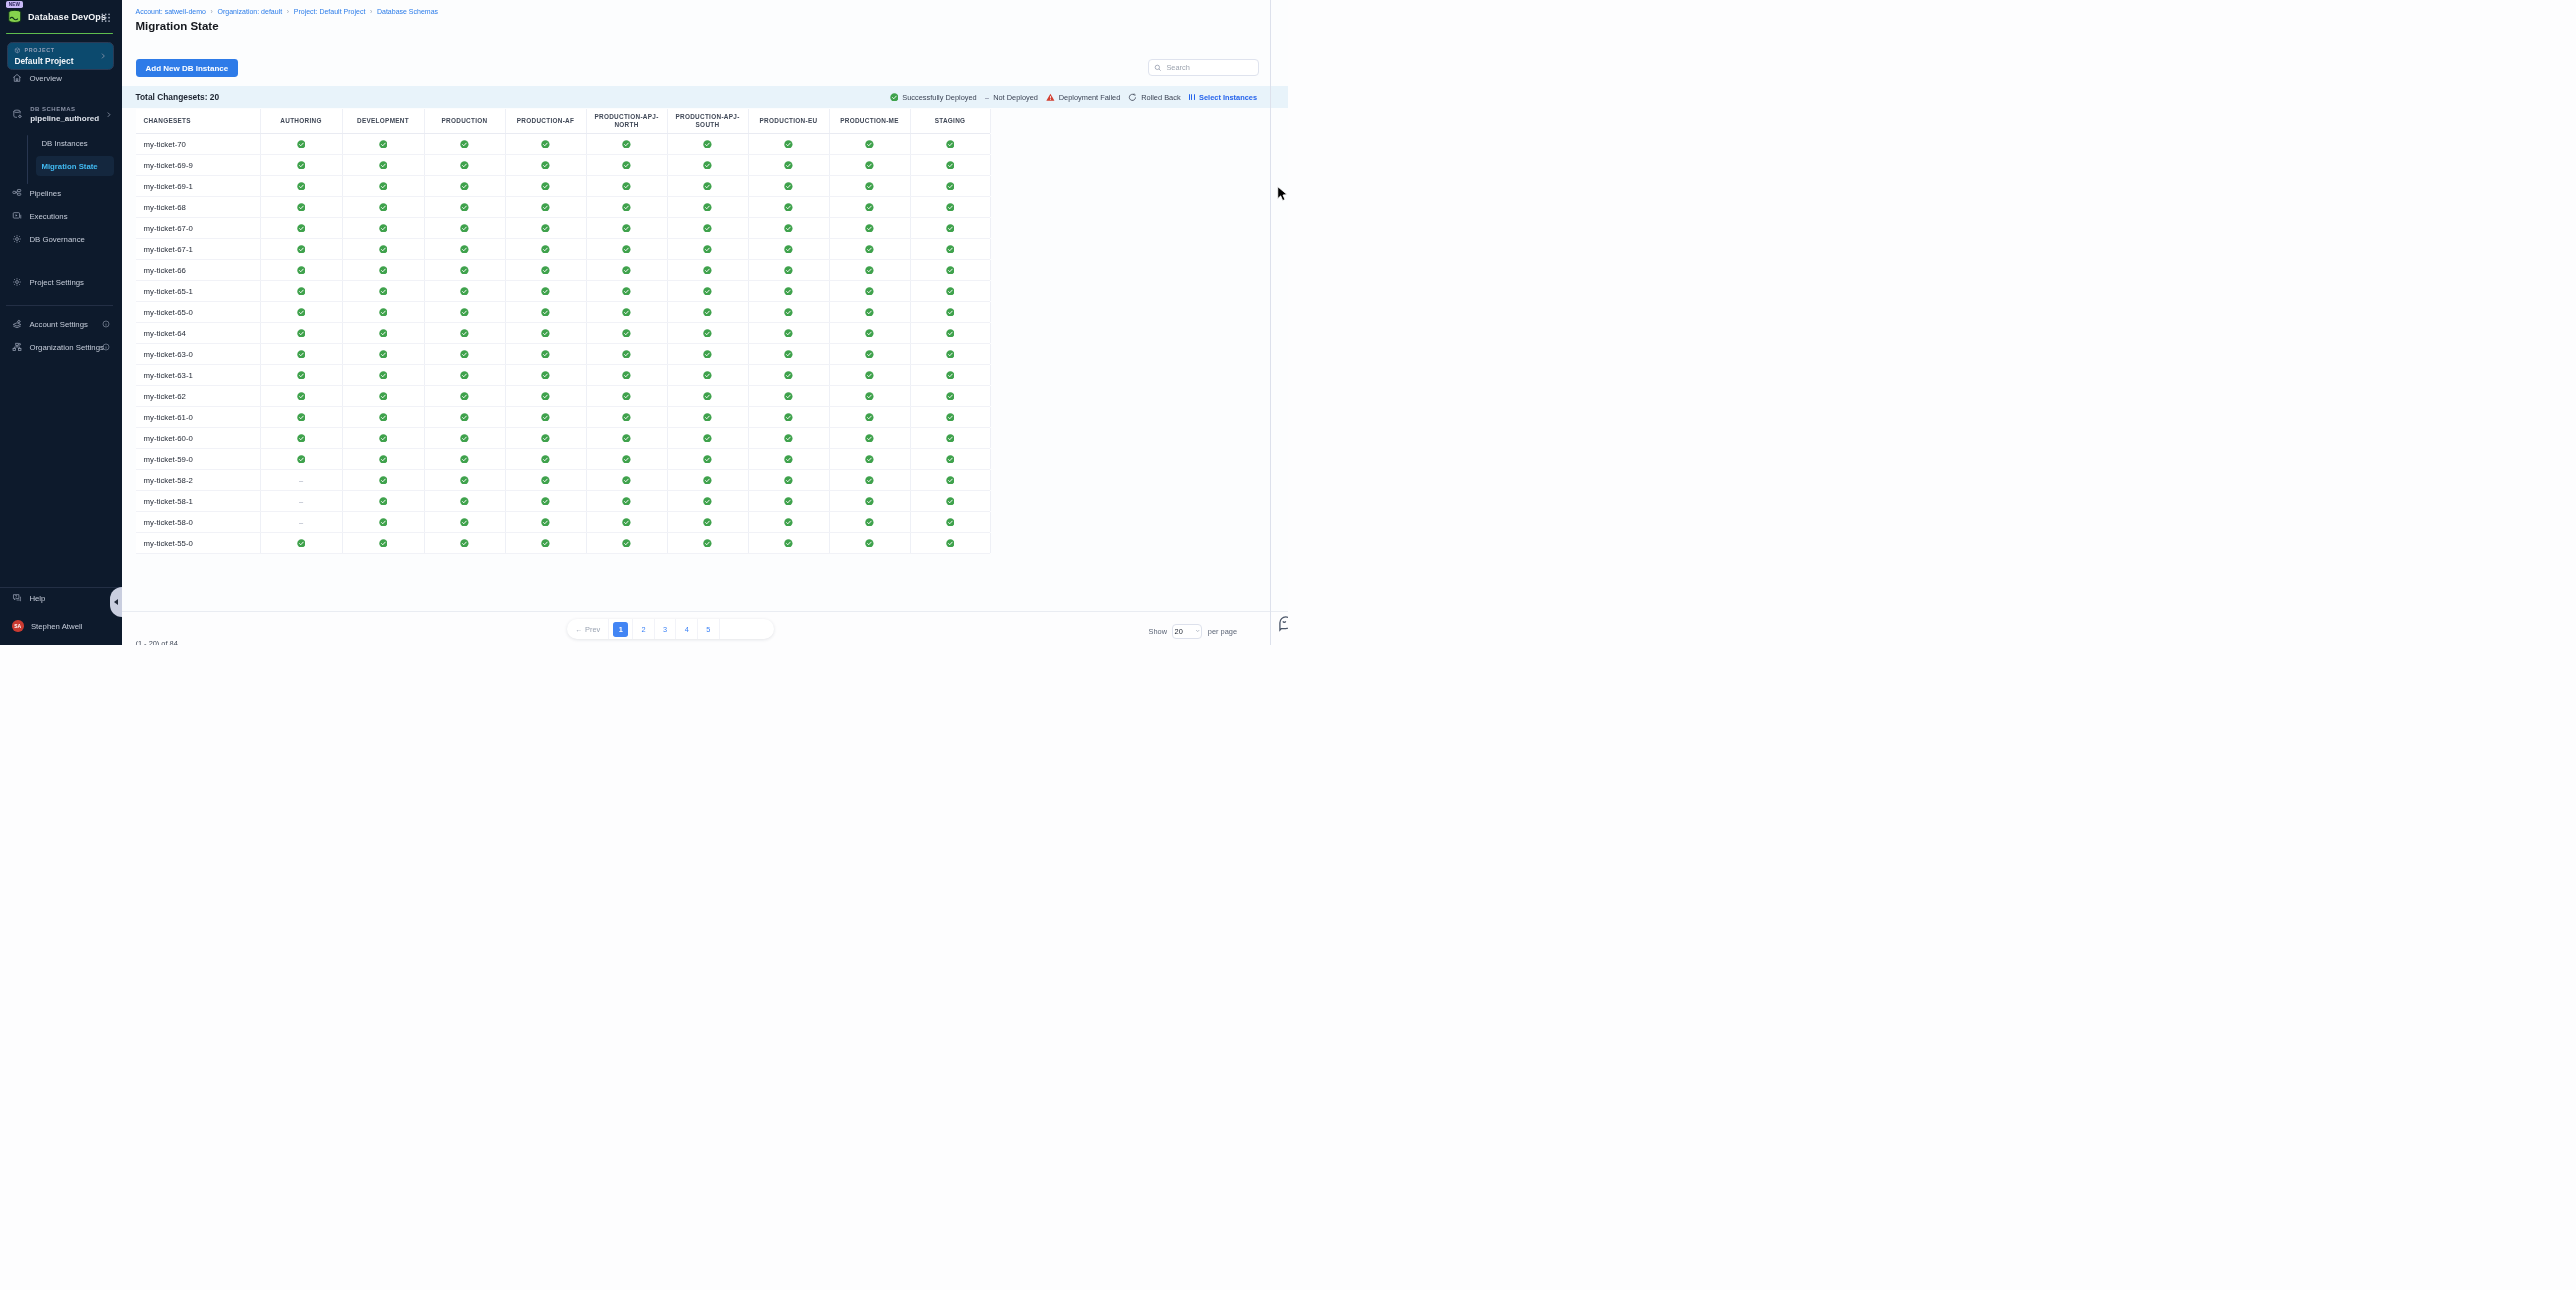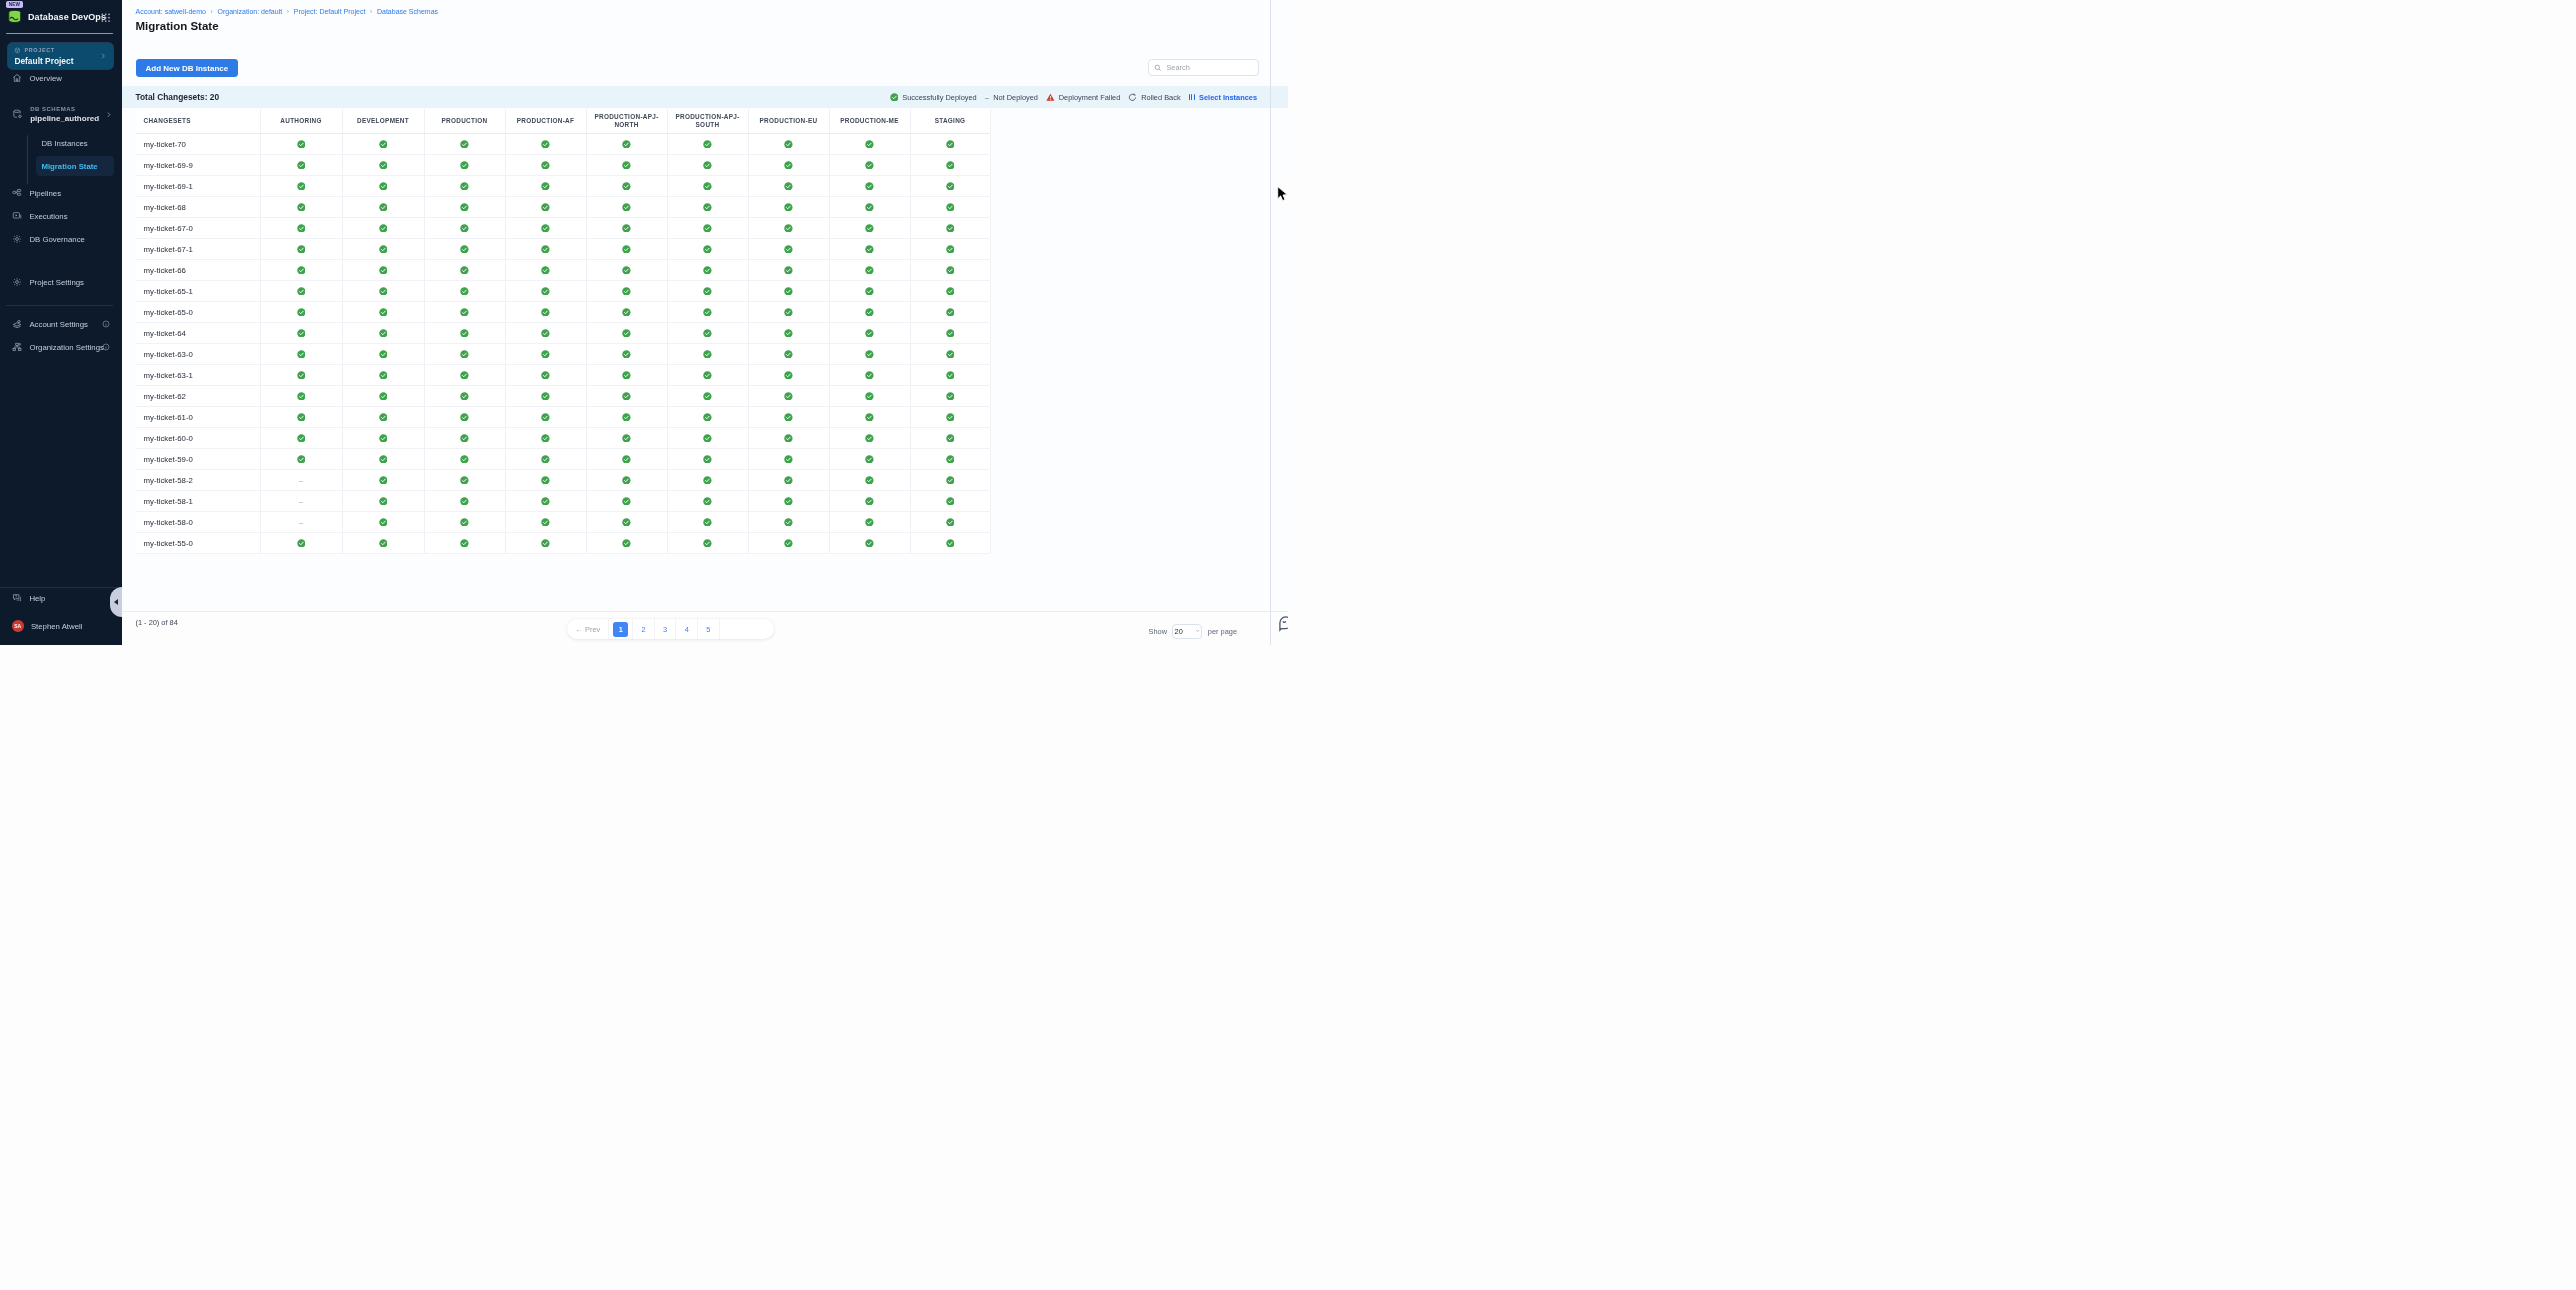--- a/index.html
+++ b/index.html
@@ -62,21 +62,21 @@
   .th { display:flex; align-items:center; justify-content:center; text-align:center; font-size:6.4px; font-weight:700; letter-spacing:0.3px; color:#3f4756; border-right:0.7px solid #eef0f6; padding:0 6.7px; line-height:1.3; }
   .th.first { justify-content:flex-start; text-align:left; padding-left:8px; }
 
   .tbody { position:absolute; left:13.5px; top:134px; width:854px; }
   .trow { display:grid; grid-template-columns:125px 82px 82px 81px 81px 81px 81px 81px 81px 80px; height:21px; background:#fff; border-bottom:0.7px solid #f1f2f7; }
   .td { display:flex; align-items:center; justify-content:center; border-right:0.7px solid #eef0f6; font-size:7.8px; color:#262c38; }
   .td.first { justify-content:flex-start; padding-left:8px; }
   .td .dash { color:#9aa1b5; font-size:7.4px; }
 
   .footer { position:absolute; left:0; right:0; top:611px; height:34px; border-top:0.7px solid #e9ecf2; background:#fdfdfe; }
-  .range-label { position:absolute; left:13.5px; top:6px; font-size:7.4px; color:#3f4756; }
+  .range-label { position:absolute; left:13.5px; top:27px; font-size:7.4px; color:#3f4756; }
   .pager { position:absolute; left:445px; top:7.4px; height:20px; background:#fff; border-radius:10.8px; box-shadow:0 0.7px 3.4px rgba(25,35,60,.12); display:flex; align-items:center; overflow:hidden; }
   .pager .pitem { min-width:21.6px; height:20px; display:flex; align-items:center; justify-content:center; font-size:7.4px; color:#3b82f6; cursor:pointer; padding:0 4px; border-right:0.7px solid #f2f3f8; }
   .pager .prev { color:#9aa3b2; padding:0 8px; gap:2.7px; }
   .pager .next { color:#3b82f6; padding:0 8px; gap:16px; border-right:none;margin-top:32px; }
   .pager .page.active { position:relative; }
   .pager .page.active .sq { background:#4285f4; color:#fff; width:15px; height:15px; border-radius:2.7px; display:flex; align-items:center; justify-content:center; font-weight:700; }
   .show-group { position:absolute; right:51px; top:11.5px; display:flex; align-items:center; gap:5.4px; font-size:7.4px; color:#5b6475; }
   .page-size { width:30px; height:15px; border:0.7px solid #dde1ec; border-radius:4px; background:#fff; display:flex; align-items:center; justify-content:center; gap:12px; font-size:7.4px; color:#242a36; cursor:pointer; }
   .page-size .chev { width:5.4px; height:5.4px; color:#9aa3b2; }
 

